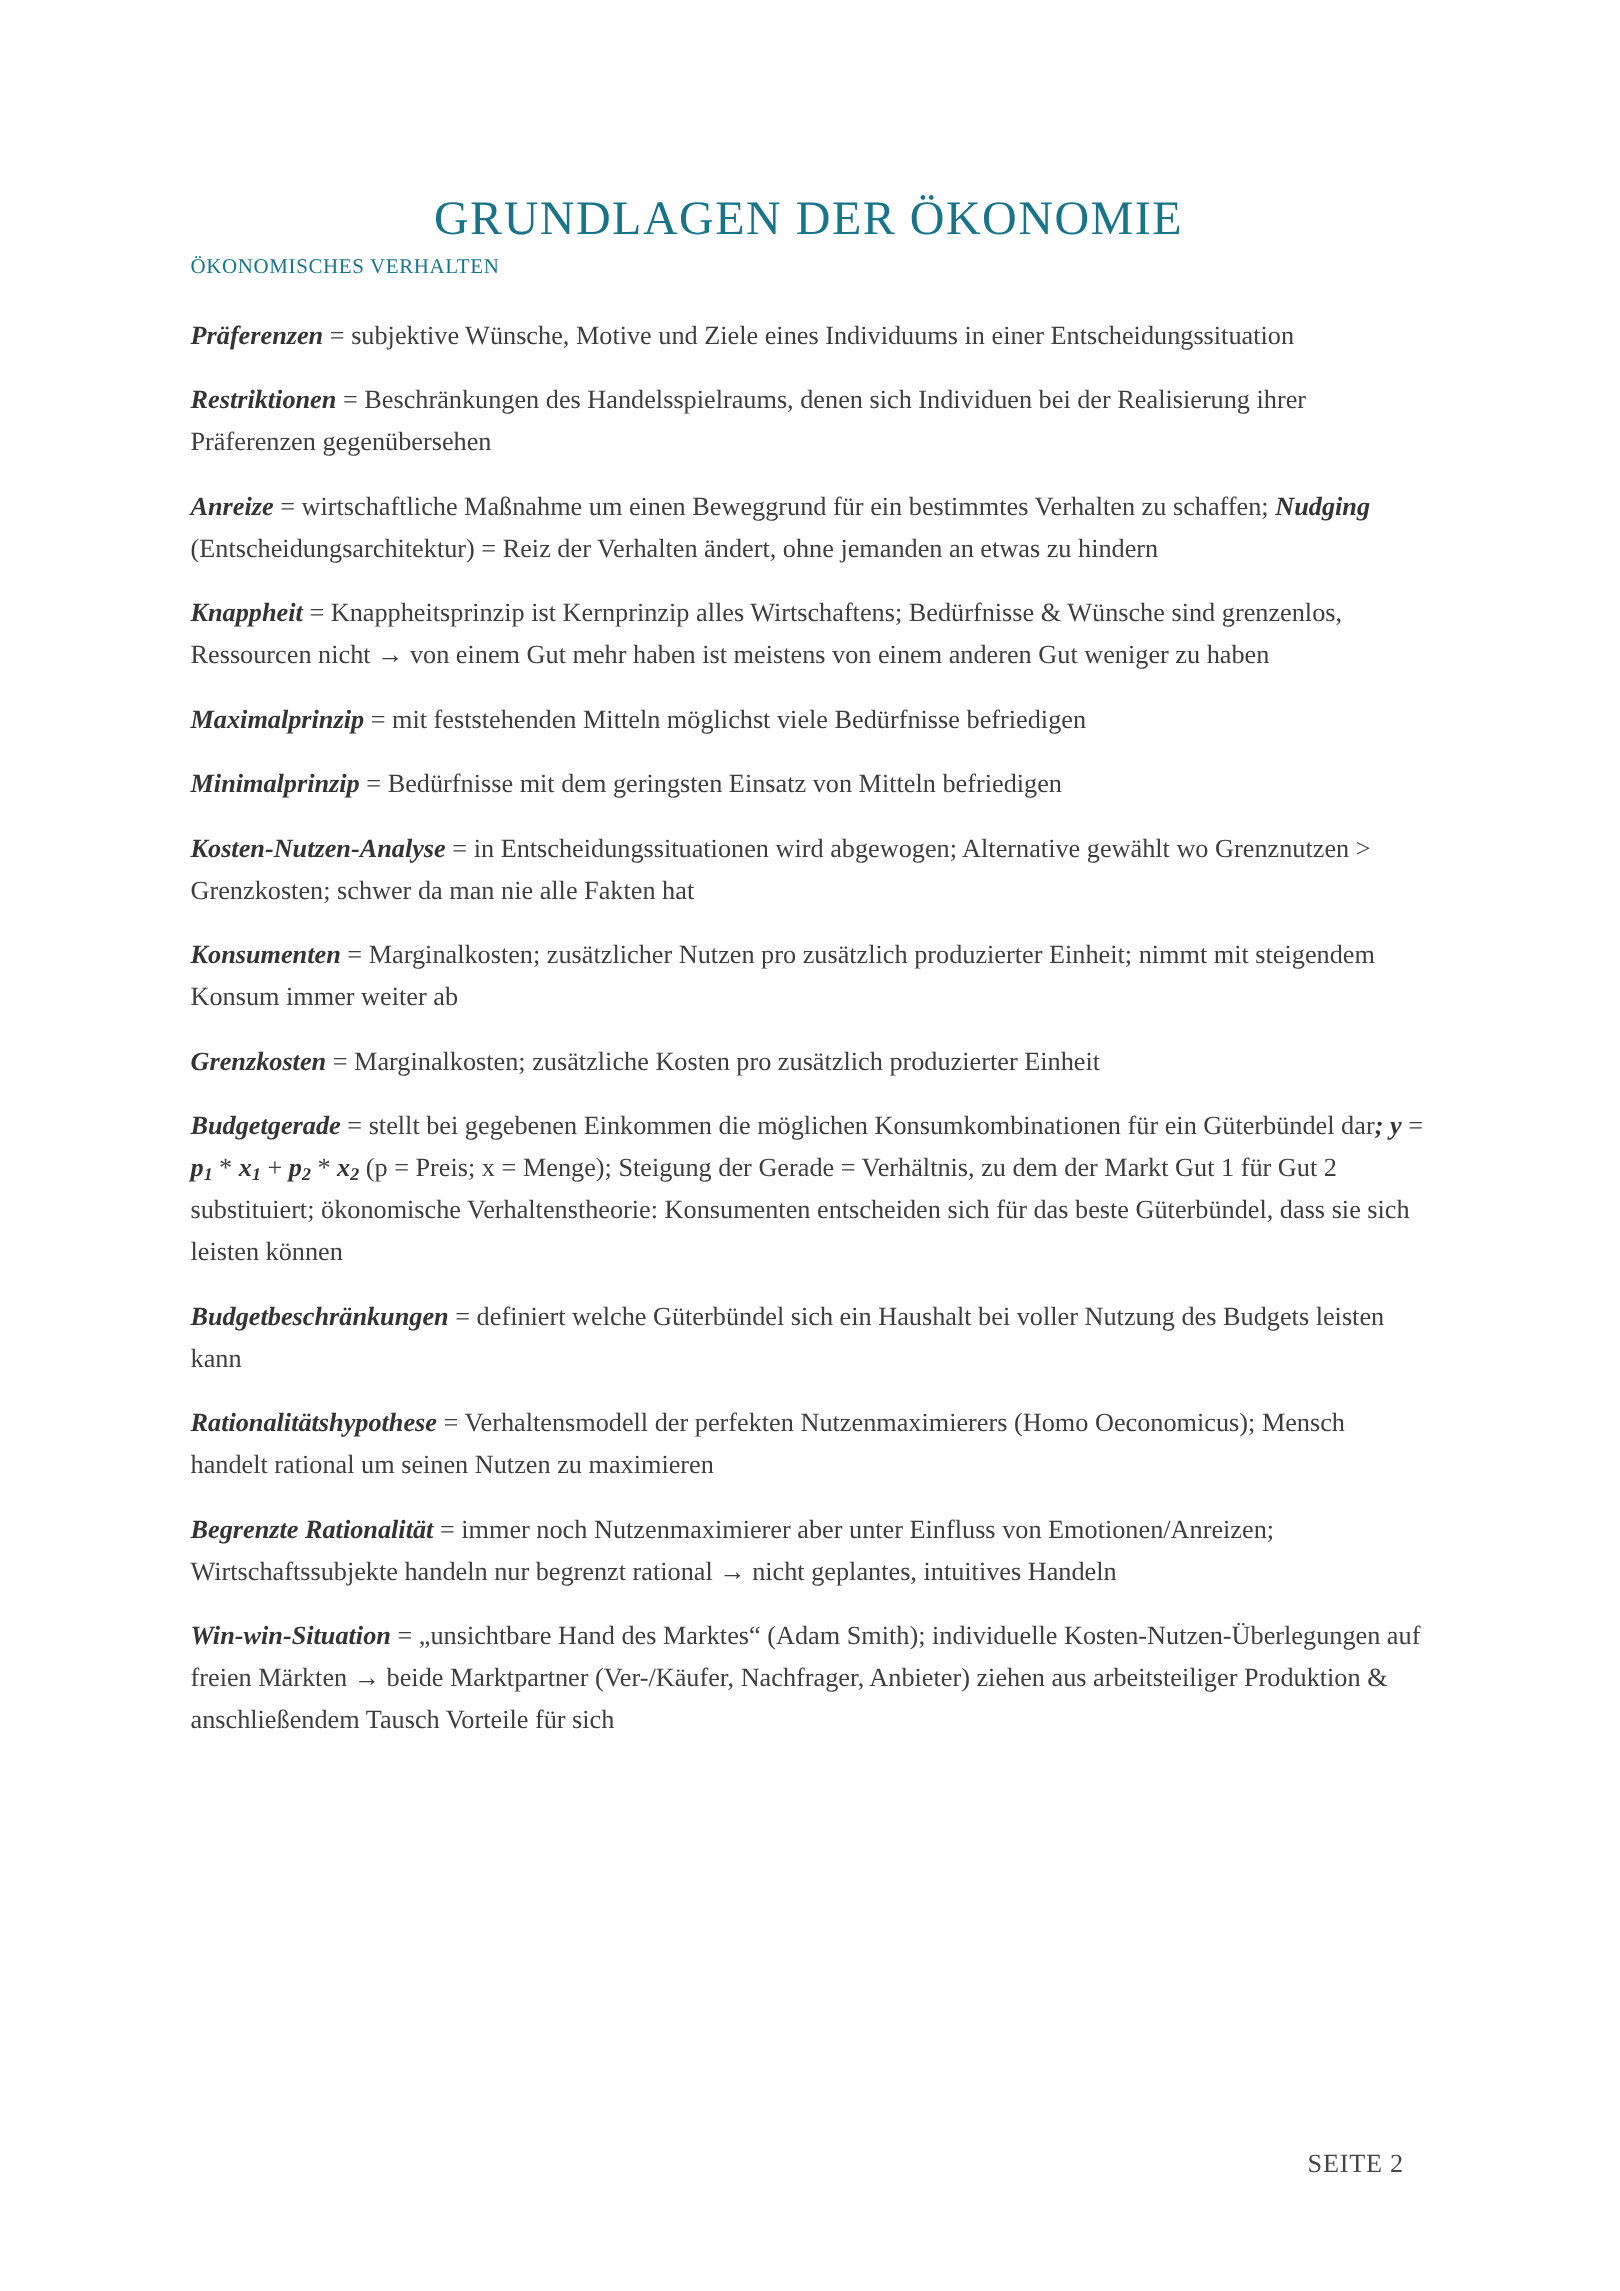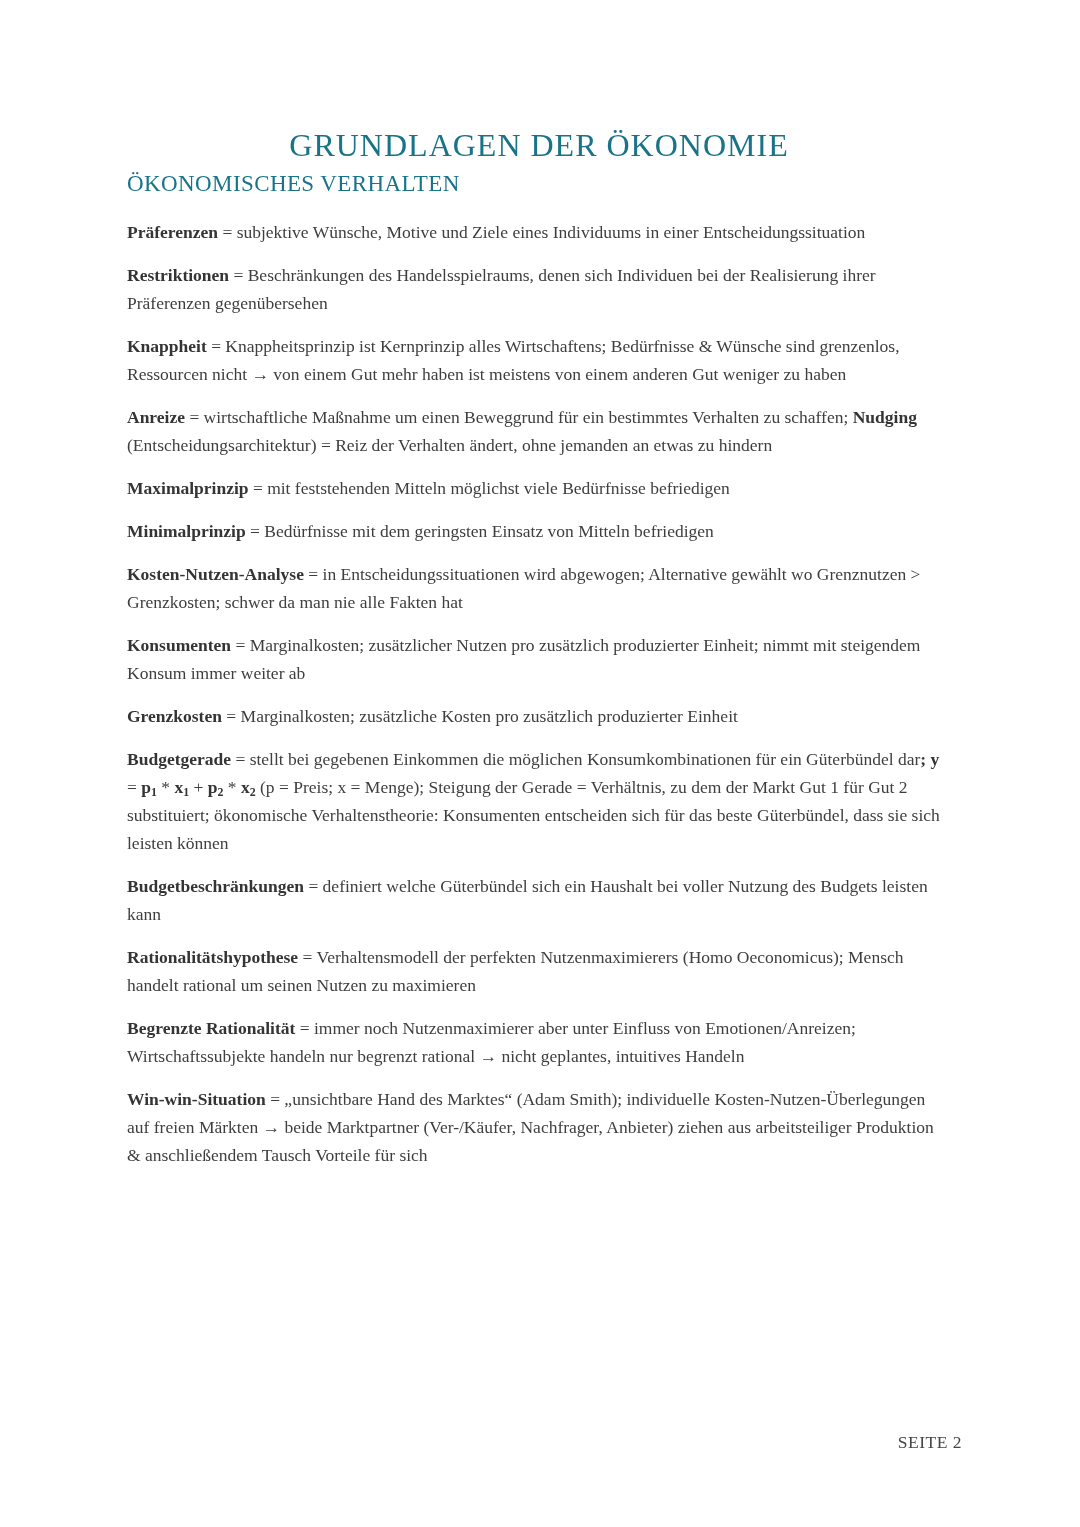--- a/index.html
+++ b/index.html
@@ -21,63 +21,64 @@
   .page-title {
     font-size: 32px;
     font-weight: 400;
     color: #19748a;
     text-align: center;
     margin: 0 0 8px 0;
     letter-spacing: 1px;
     line-height: 1.1;
   }
   .section-heading {
-    font-size: 23px;
+    font-size: 14px;
     font-weight: 400;
     color: #19748a;
     margin: 0 0 22px 0;
     letter-spacing: 0.4px;
     line-height: 1.1;
   }
   .definitions p {
     margin: 0 0 15px 0;
     font-size: 17.5px;
     line-height: 28px;
     color: #3f3e3e;
     max-width: 830px;
   }
   .definitions strong {
     font-weight: 700;
     color: #343434;
+    font-style: italic;
   }
   .definitions sub {
     font-size: 68%;
     vertical-align: -0.25em;
     line-height: 0;
   }
   .page-footer {
     position: absolute;
-    right: 114px;
+    right: 140px;
     top: 1432px;
     font-size: 17.5px;
     color: #474646;
     letter-spacing: 0.5px;
   }
 </style>
 </head>
 <body>
 
 <div class="page">
   <h1 class="page-title">GRUNDLAGEN DER ÖKONOMIE</h1>
   <h2 class="section-heading">ÖKONOMISCHES VERHALTEN</h2>
   <div class="definitions" id="definitions">
       <p><strong>Präferenzen</strong><span> = subjektive Wünsche, Motive und Ziele eines Individuums in einer Entscheidungssituation</span></p>
       <p><strong>Restriktionen</strong><span> = Beschränkungen des Handelsspielraums, denen sich Individuen bei der Realisierung ihrer Präferenzen gegenübersehen</span></p>
+      <p><strong>Anreize</strong><span> = wirtschaftliche Maßnahme um einen Beweggrund für ein bestimmtes Verhalten zu schaffen; </span><strong>Nudging</strong><span> (Entscheidungsarchitektur) = Reiz der Verhalten ändert, ohne jemanden an etwas zu hindern</span></p>
       <p><strong>Knappheit</strong><span> = Knappheitsprinzip ist Kernprinzip alles Wirtschaftens; Bedürfnisse &amp; Wünsche sind grenzenlos, Ressourcen nicht → von einem Gut mehr haben ist meistens von einem anderen Gut weniger zu haben</span></p>
-      <p><strong>Anreize</strong><span> = wirtschaftliche Maßnahme um einen Beweggrund für ein bestimmtes Verhalten zu schaffen; </span><strong>Nudging</strong><span> (Entscheidungsarchitektur) = Reiz der Verhalten ändert, ohne jemanden an etwas zu hindern</span></p>
       <p><strong>Maximalprinzip</strong><span> = mit feststehenden Mitteln möglichst viele Bedürfnisse befriedigen</span></p>
       <p><strong>Minimalprinzip</strong><span> = Bedürfnisse mit dem geringsten Einsatz von Mitteln befriedigen</span></p>
       <p><strong>Kosten-Nutzen-Analyse</strong><span> = in Entscheidungssituationen wird abgewogen; Alternative gewählt wo Grenznutzen &gt; Grenzkosten; schwer da man nie alle Fakten hat</span></p>
       <p><strong>Konsumenten</strong><span> = Marginalkosten; zusätzlicher Nutzen pro zusätzlich produzierter Einheit; nimmt mit steigendem Konsum immer weiter ab</span></p>
       <p><strong>Grenzkosten</strong><span> = Marginalkosten; zusätzliche Kosten pro zusätzlich produzierter Einheit</span></p>
       <p><strong>Budgetgerade</strong><span> = stellt bei gegebenen Einkommen die möglichen Konsumkombinationen für ein Güterbündel dar</span><strong>; y</strong><span> = </span><strong>p</strong><strong><sub>1</sub></strong><span> * </span><strong>x</strong><strong><sub>1</sub></strong><span> + </span><strong>p</strong><strong><sub>2</sub></strong><span> * </span><strong>x</strong><strong><sub>2</sub></strong><span> (p = Preis; x = Menge); Steigung der Gerade = Verhältnis, zu dem der Markt Gut 1 für Gut 2 substituiert; ökonomische Verhaltenstheorie: Konsumenten entscheiden sich für das beste Güterbündel, dass sie sich leisten können</span></p>
       <p><strong>Budgetbeschränkungen</strong><span> = definiert welche Güterbündel sich ein Haushalt bei voller Nutzung des Budgets leisten kann</span></p>
       <p><strong>Rationalitätshypothese</strong><span> = Verhaltensmodell der perfekten Nutzenmaximierers (Homo Oeconomicus); Mensch handelt rational um seinen Nutzen zu maximieren</span></p>
       <p><strong>Begrenzte Rationalität</strong><span> = immer noch Nutzenmaximierer aber unter Einfluss von Emotionen/Anreizen; Wirtschaftssubjekte handeln nur begrenzt rational → nicht geplantes, intuitives Handeln</span></p>
       <p><strong>Win-win-Situation</strong><span> = „unsichtbare Hand des Marktes“ (Adam Smith); individuelle Kosten-Nutzen-Überlegungen auf freien Märkten → beide Marktpartner (Ver-/Käufer, Nachfrager, Anbieter) ziehen aus arbeitsteiliger Produktion &amp; anschließendem Tausch Vorteile für sich</span></p>

